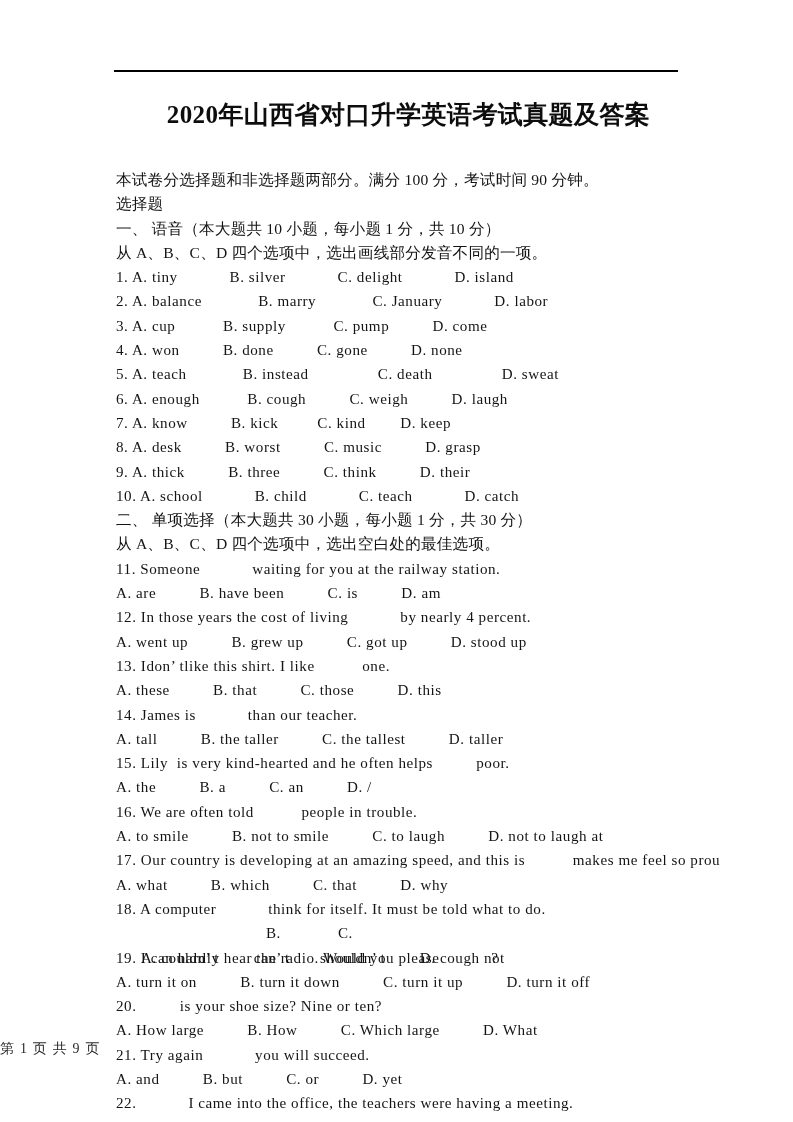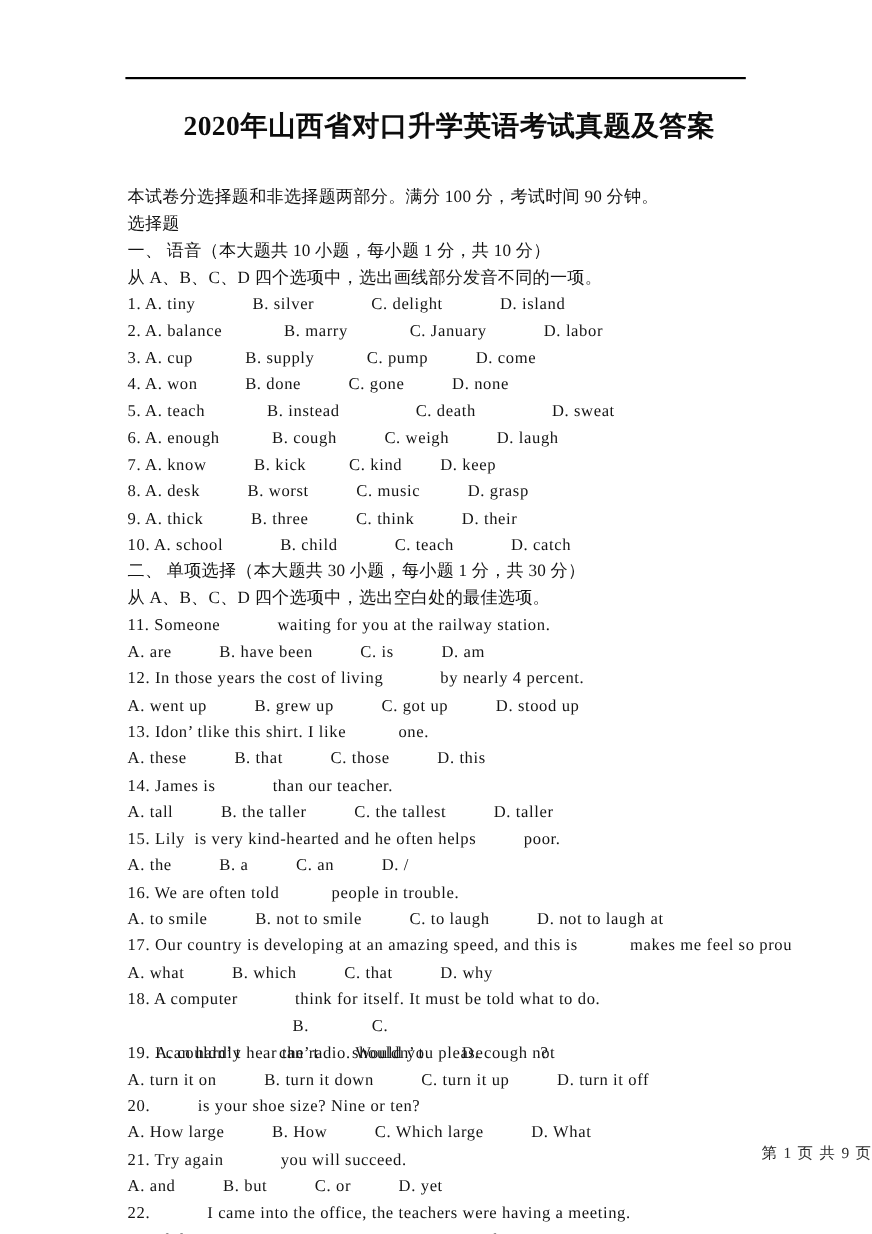--- a/index.html
+++ b/index.html
@@ -90,21 +90,21 @@
   }
   .ov-b { left: 150px; }
   .ov-c { left: 222px; }
 
   
   .footer {
     position: absolute;
     left: 0;
     top: 1040px;
     width: 793px;
-    text-align: right;
+    text-align: left;
     font-size: 14px;
     letter-spacing: 1.2px;
     color: #2a2a2a;
     font-family: "Liberation Serif", "DejaVu Serif", serif;
     white-space: nowrap;
   }
 </style>
 </head>
 <body>
 

